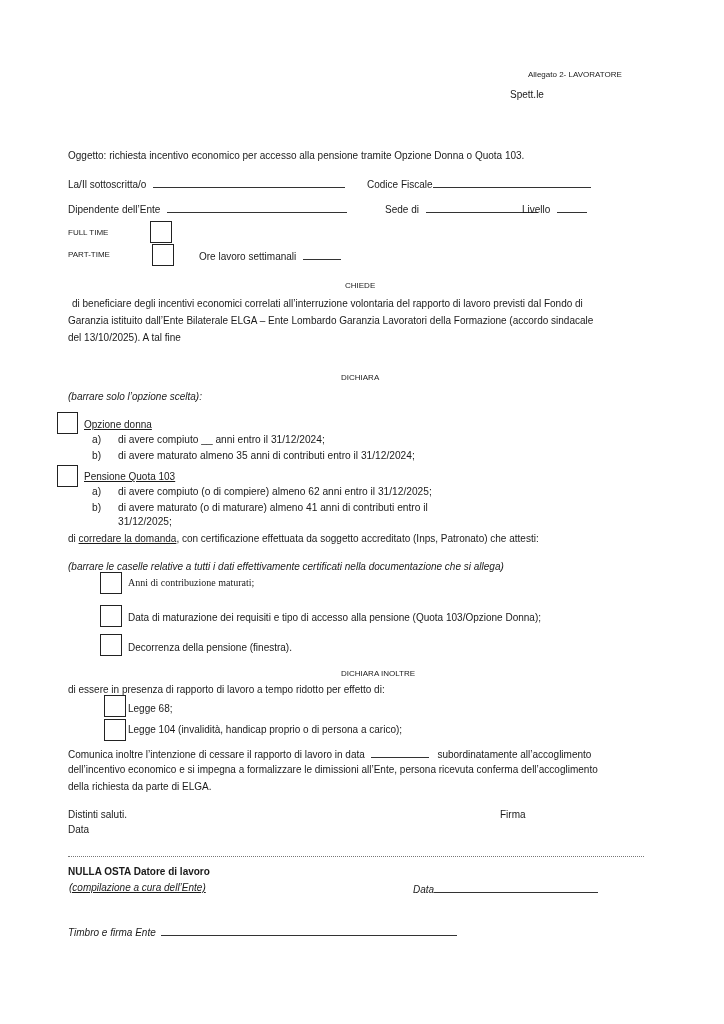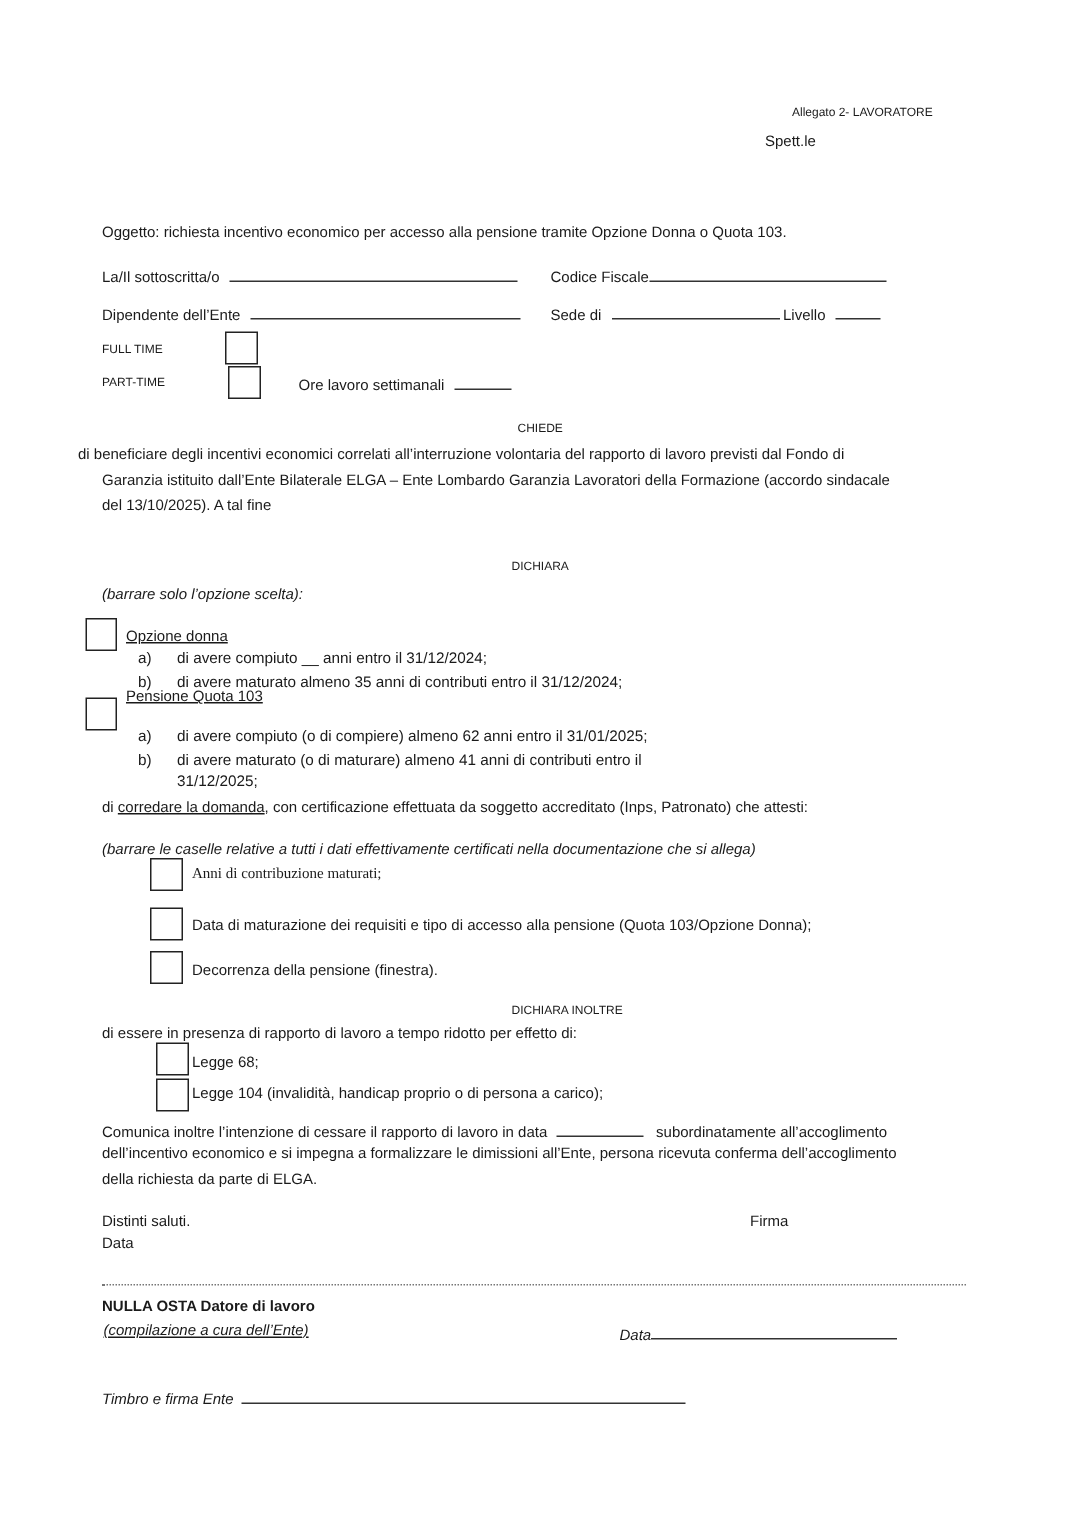--- a/index.html
+++ b/index.html
@@ -29,59 +29,59 @@
   <span>La/Il sottoscritta/o</span>
   <span class="blank" style="width:192px; margin-left:4px;"></span>
 </div>
 <div class="abs t10" style="left:367px; top:177px;">
   <span>Codice Fiscale</span><span class="blank" style="width:158px;"></span>
 </div>
 <div class="abs t10" style="left:68px; top:202px;">
   <span>Dipendente dell’Ente</span>
   <span class="blank" style="width:180px; margin-left:4px;"></span>
 </div>
-<div class="abs t10" style="left:367px; top:202px;">
+<div class="abs t10" style="left:385px; top:202px;">
   <span>Sede di</span>
   <span class="blank" style="width:112px; margin-left:4px;"></span>
 </div>
 <div class="abs t10" style="left:522px; top:202px;">
   <span>Livello</span>
   <span class="blank" style="width:30px; margin-left:4px;"></span>
 </div>
 
 <div class="abs t9" style="left:68px; top:228px;">FULL TIME</div>
 <div class="box" style="left:150px; top:221px; width:22px; height:22px;"></div>
 <div class="abs t9" style="left:68px; top:250px;">PART-TIME</div>
 <div class="box" style="left:152px; top:244px; width:22px; height:22px;"></div>
 <div class="abs t10" style="left:199px; top:249px;">
   <span>Ore lavoro settimanali</span>
   <span class="blank" style="width:38px; margin-left:4px;"></span>
 </div>
 
 <div class="abs t9 b" style="left:345px; top:281px;">CHIEDE</div>
-<div class="abs t10" style="left:52px; top:298px;">di beneficiare  degli incentivi economici correlati all’interruzione volontaria del rapporto di lavoro previsti dal Fondo di</div>
+<div class="abs t10" style="left:72px; top:298px;">di beneficiare  degli incentivi economici correlati all’interruzione volontaria del rapporto di lavoro previsti dal Fondo di</div>
 <div class="abs t10" style="left:68px; top:315px;">Garanzia istituito dall’Ente Bilaterale ELGA – Ente Lombardo Garanzia Lavoratori della Formazione (accordo sindacale</div>
 <div class="abs t10" style="left:68px; top:332px;">del 13/10/2025). A tal fine</div>
 
 <div class="abs t9 b" style="left:341px; top:373px;">DICHIARA</div>
 <div class="abs t10 i" style="left:68px; top:391px;">(barrare solo l’opzione scelta):</div>
 
 <div class="box" style="left:57px; top:412px; width:21px; height:22px;"></div>
 <div class="abs t10 b u" style="left:84px; top:419px;">Opzione donna</div>
 <div class="li" style="left:92px; top:434px;">
   <span class="mark">a)</span><span>di avere compiuto __ anni entro il 31/12/2024;</span>
 </div>
 <div class="li" style="left:92px; top:450px;">
   <span class="mark">b)</span><span>di avere maturato almeno 35 anni di contributi entro il 31/12/2024;</span>
 </div>
 
 <div class="box" style="left:57px; top:465px; width:21px; height:22px;"></div>
-<div class="abs t10 b u" style="left:84px; top:459px;">Pensione Quota 103</div>
+<div class="abs t10 b u" style="left:84px; top:471px;">Pensione Quota 103</div>
 <div class="li" style="left:92px; top:486px;">
-  <span class="mark">a)</span><span>di avere compiuto (o di compiere) almeno 62 anni entro il 31/01/2025;</span>
+  <span class="mark">a)</span><span>di avere compiuto (o di compiere) almeno 62 anni entro il 31/12/2025;</span>
 </div>
 <div class="li" style="left:92px; top:502px;">
   <span class="mark">b)</span><span>di avere maturato (o di maturare) almeno 41 anni di contributi entro il</span>
 </div>
 <div class="li" style="left:118px; top:516px;">31/12/2025;</div>
 
 <div class="abs t10" style="left:68px; top:533px;">
   <span>di </span><span class="u">corredare la domanda</span><span>, con certificazione effettuata da soggetto accreditato (Inps, Patronato) che attesti:</span>
 </div>
 

